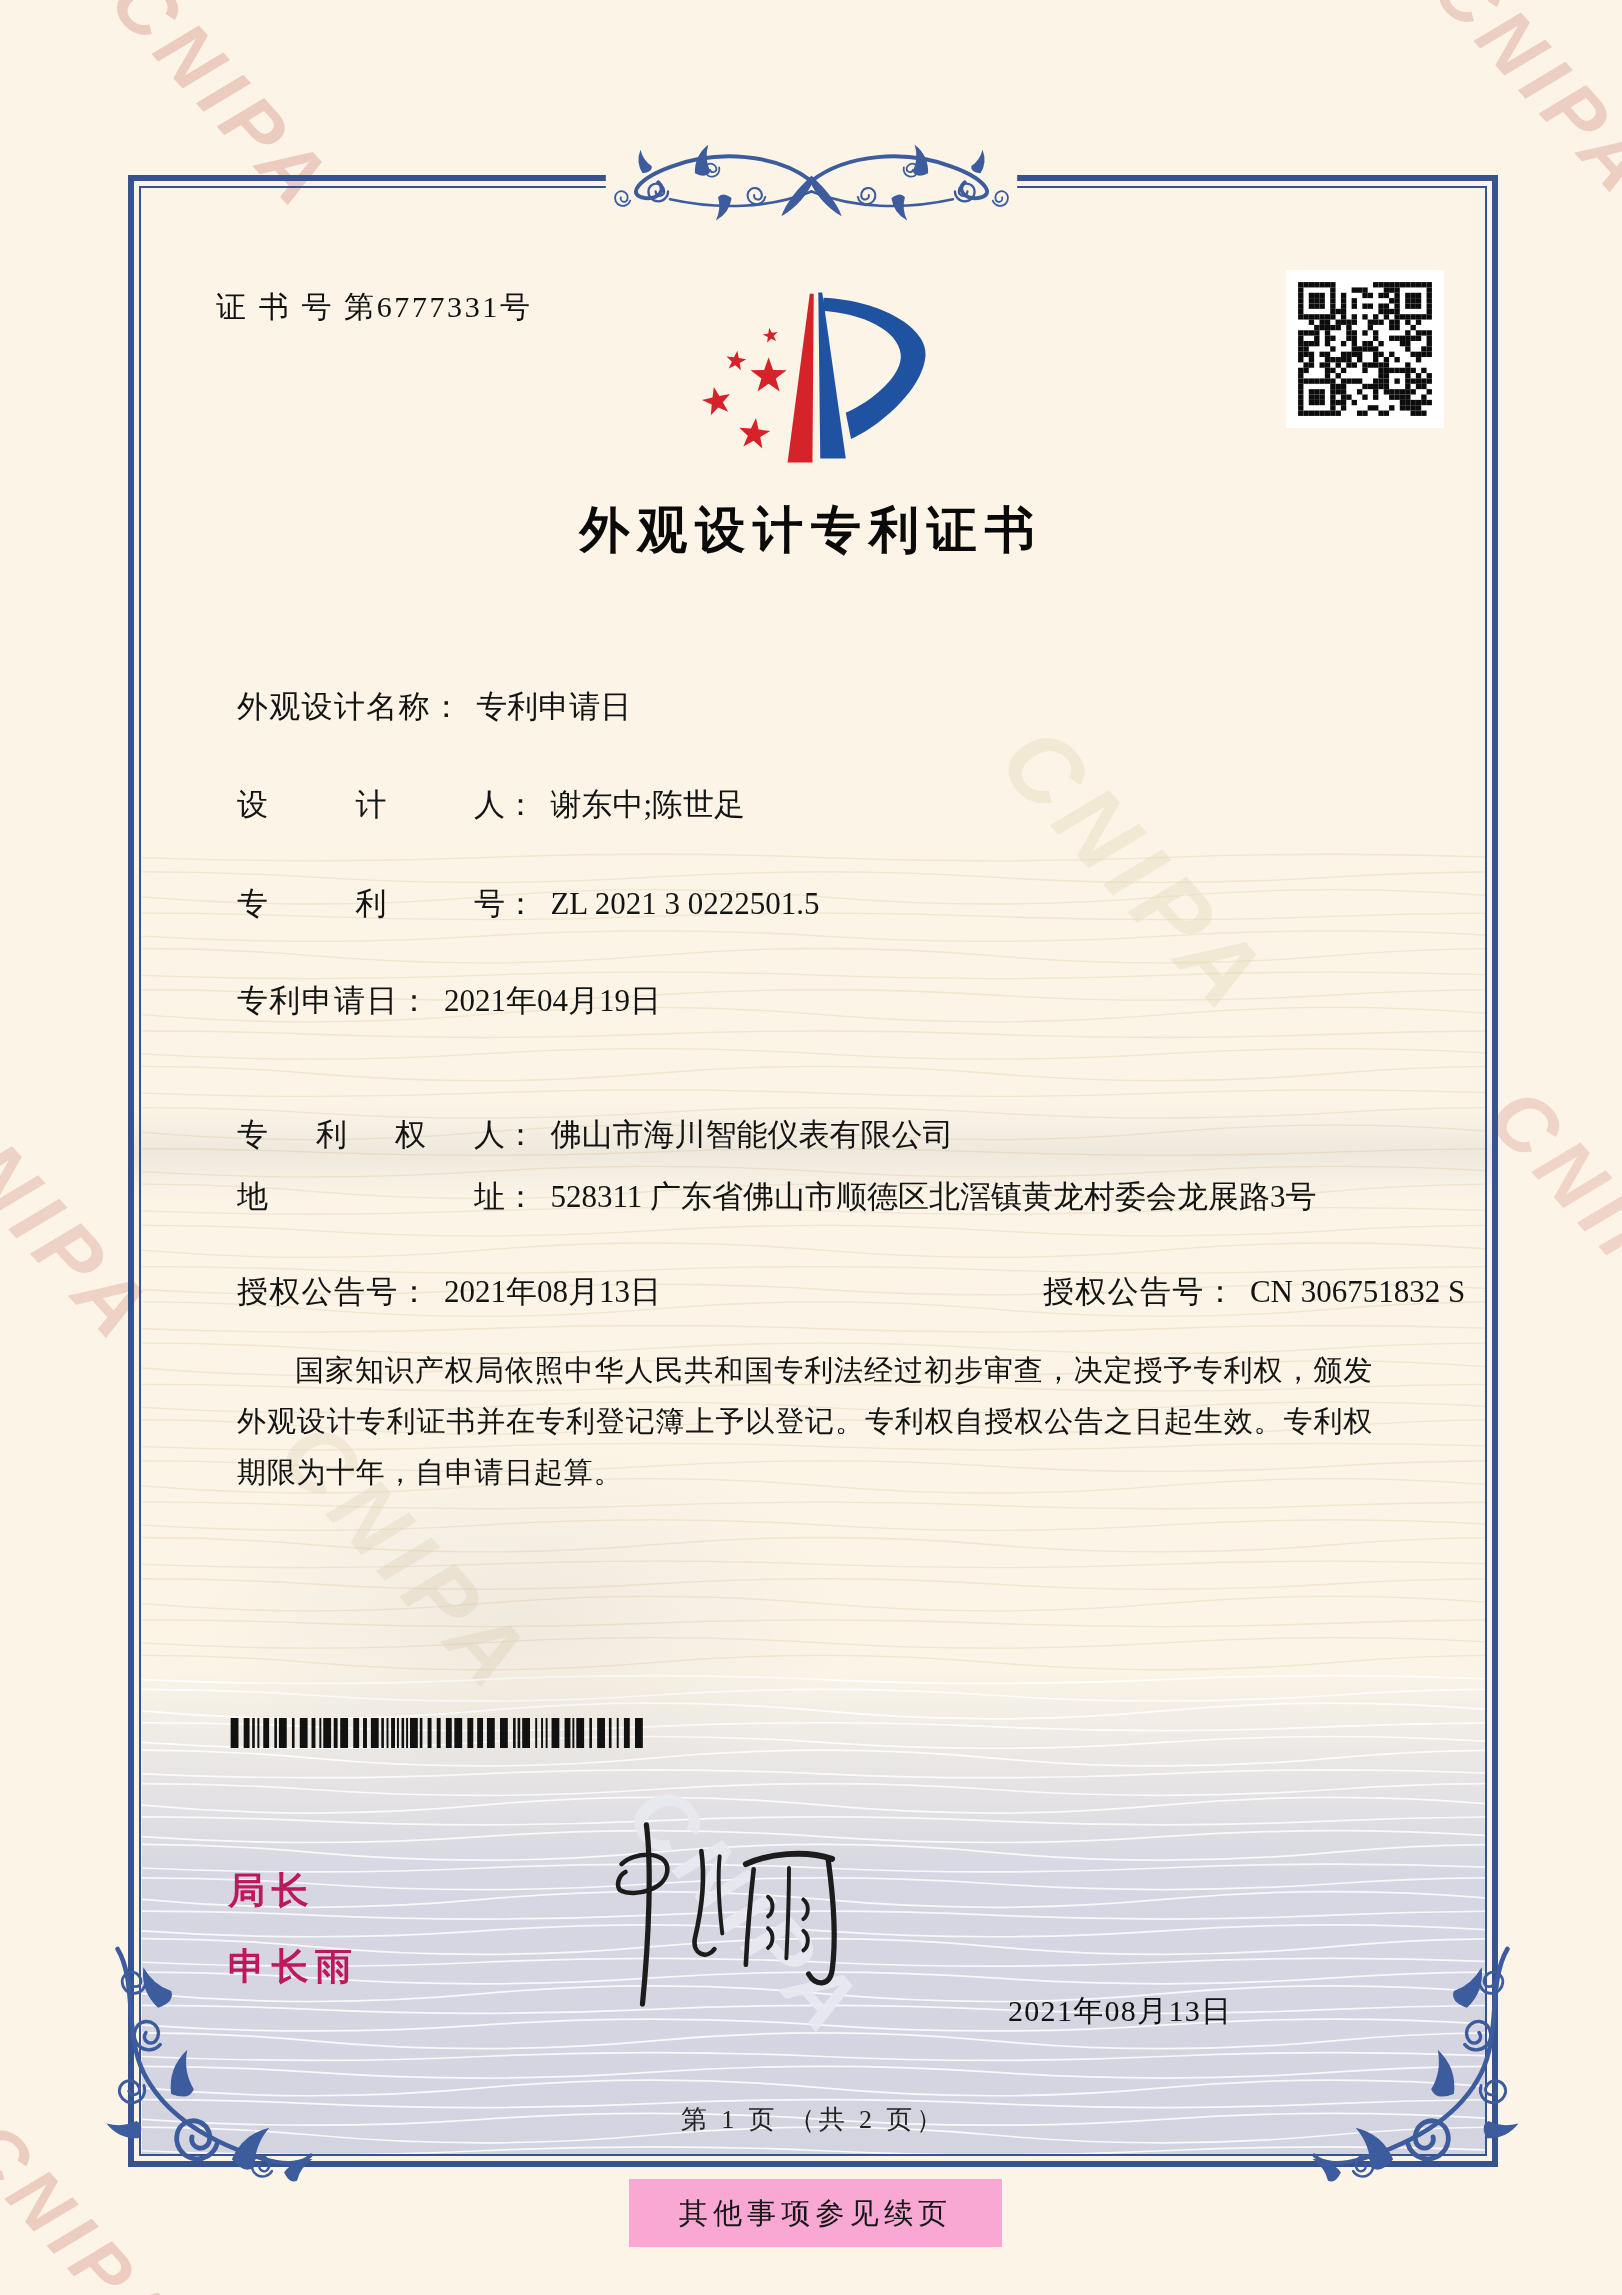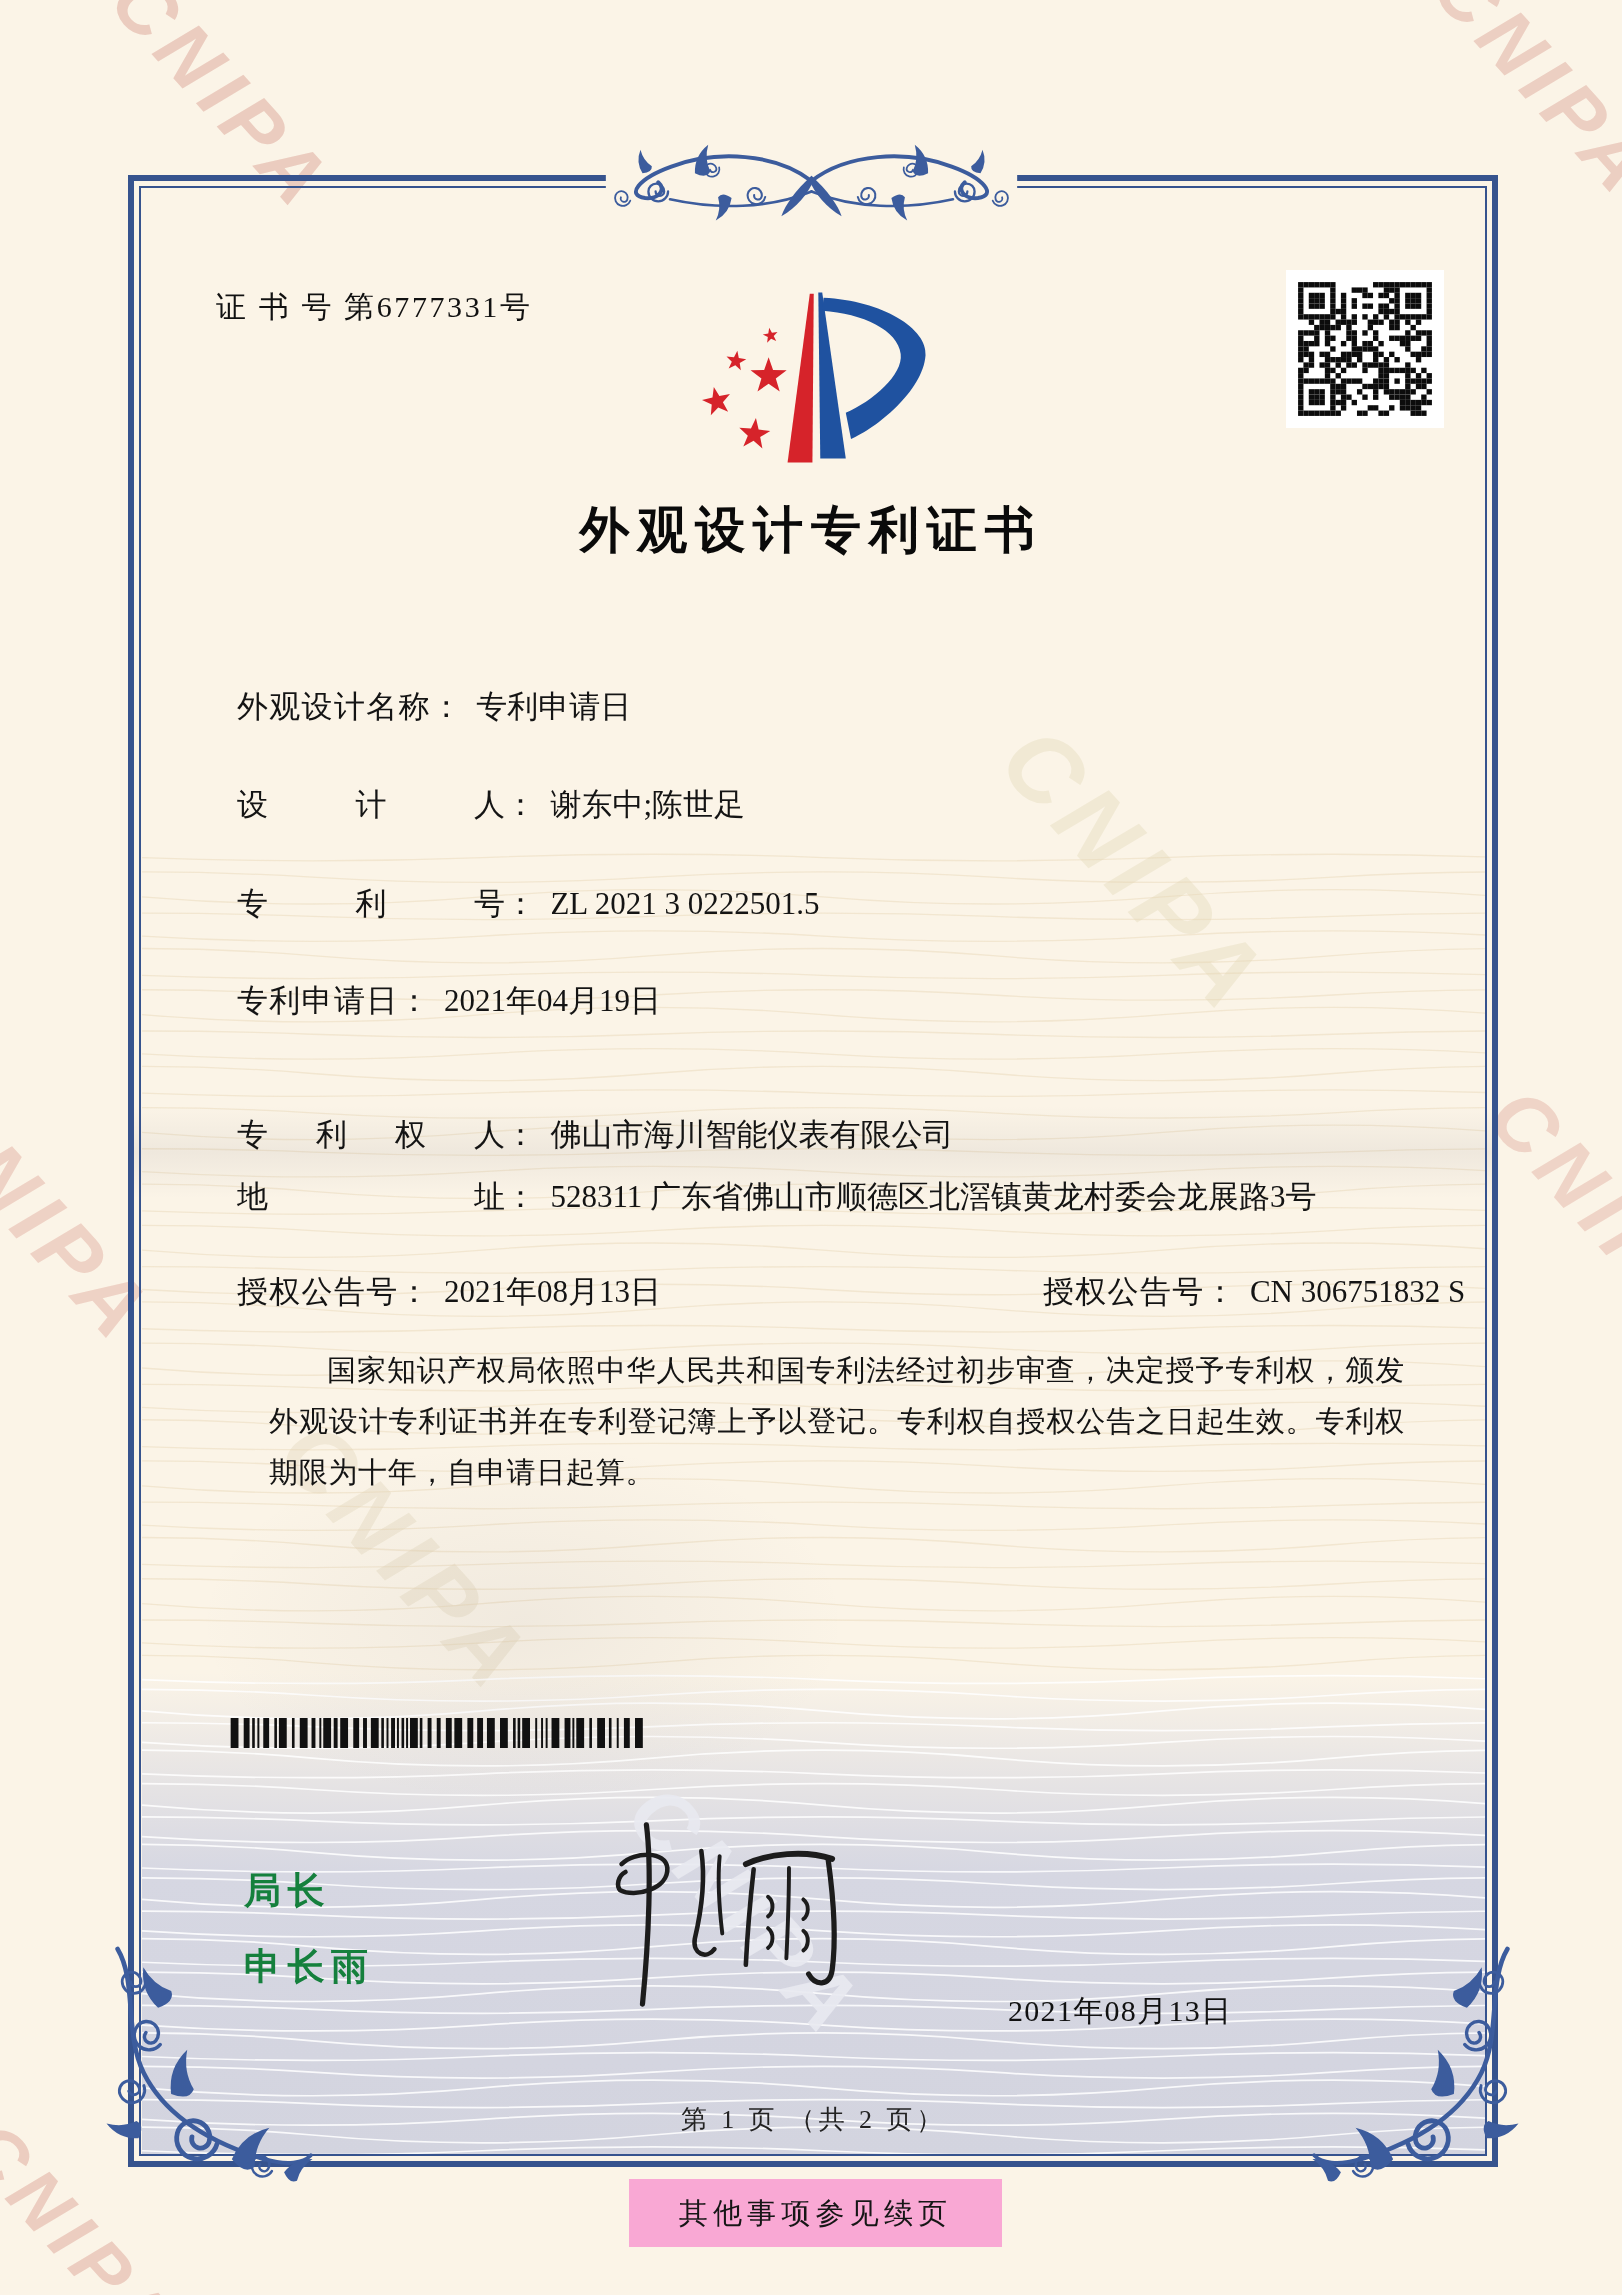--- a/index.html
+++ b/index.html
@@ -20,24 +20,24 @@
   .certno{position:absolute;left:216px;top:287px;font-size:30px;letter-spacing:2.6px;color:#111;}
   .title{position:absolute;left:484px;top:497px;width:654px;text-align:center;
          font-size:50px;font-weight:700;letter-spacing:7.9px;color:#0a0a0a;white-space:nowrap;}
   .frow{position:absolute;left:237px;font-size:31px;white-space:nowrap;color:#141414;}
   .flabel{display:inline-block;width:268px;text-align:justify;text-align-last:justify;vertical-align:baseline;}
   .flabel.compact{width:auto;text-align:left;text-align-last:auto;letter-spacing:1.3px;}
   .fcolon{display:inline-block;}
   .fvalue{display:inline-block;margin-left:14.4px;}
   .grant2{position:absolute;left:806px;top:0;white-space:nowrap;}
   .paras{position:absolute;left:237px;top:1345px;width:1136px;font-size:29px;line-height:51px;
-         text-align:justify;color:#141414;letter-spacing:0.7px;margin-left:32px;}
+         text-align:justify;color:#141414;letter-spacing:0.7px;}
   .paras p{margin:0;text-indent:58px;}
-  .officer{position:absolute;left:244px;font-family:"Liberation Sans","DejaVu Sans",sans-serif;
-           font-weight:700;font-size:37px;letter-spacing:6.5px;color:#15803d;}
+  .officer{position:absolute;left:228px;font-family:"Liberation Sans","DejaVu Sans",sans-serif;
+           font-weight:700;font-size:37px;letter-spacing:6.5px;color:#be185d;}
   .issuedate{position:absolute;left:1008px;top:1991px;font-size:30px;letter-spacing:1.3px;color:#111;}
   .pagefoot{position:absolute;left:552px;top:2102px;width:523px;text-align:center;
             font-size:26px;letter-spacing:3.9px;color:#222;}
   .note{position:absolute;left:629px;top:2179px;width:373px;height:68px;background:#f9a8d4;
         text-align:center;line-height:68px;font-size:29px;letter-spacing:5.2px;color:#161616;}
   .qrbox{position:absolute;left:1286px;top:270px;width:158px;height:158px;background:#ffffff;}
   .barcode{position:absolute;left:230px;top:1718px;width:420px;height:30px;}
   .waves{position:absolute;pointer-events:none;}
   .z10{z-index:10;} .z6{z-index:6;} .z4{z-index:4;} .z2{z-index:2;}
 </style>

